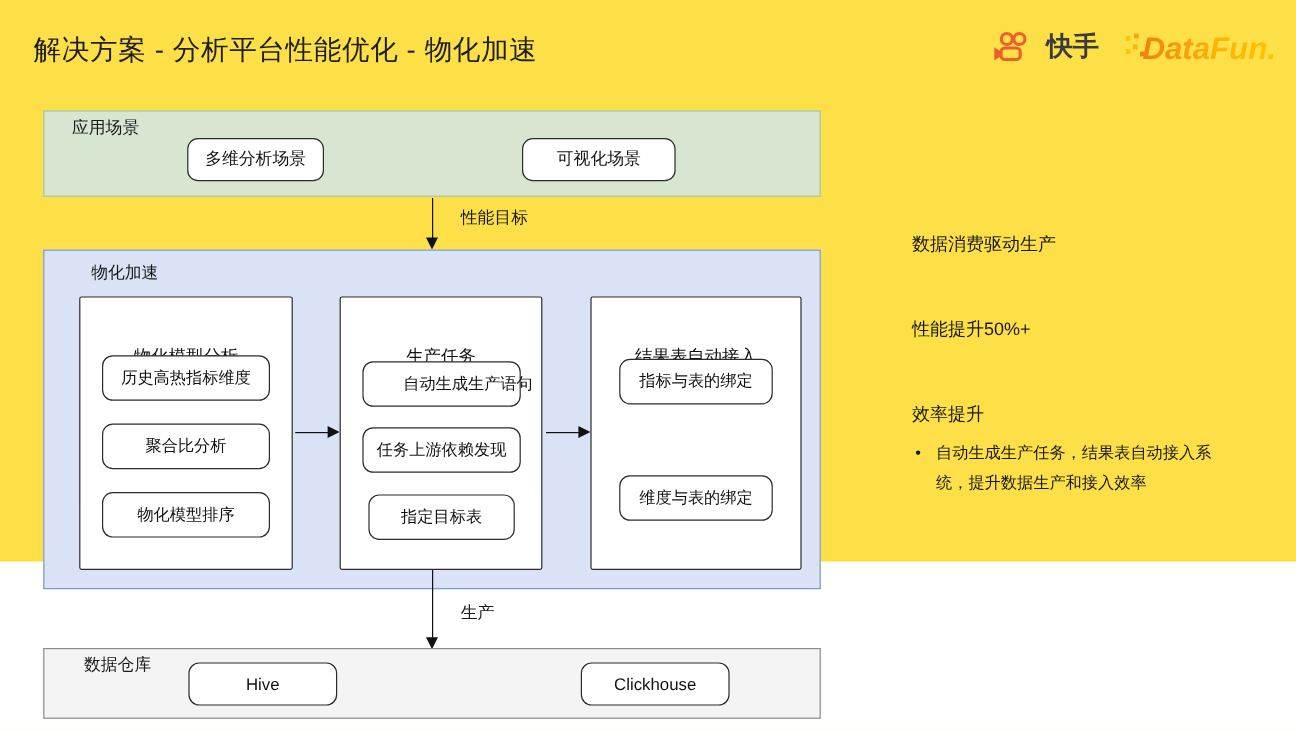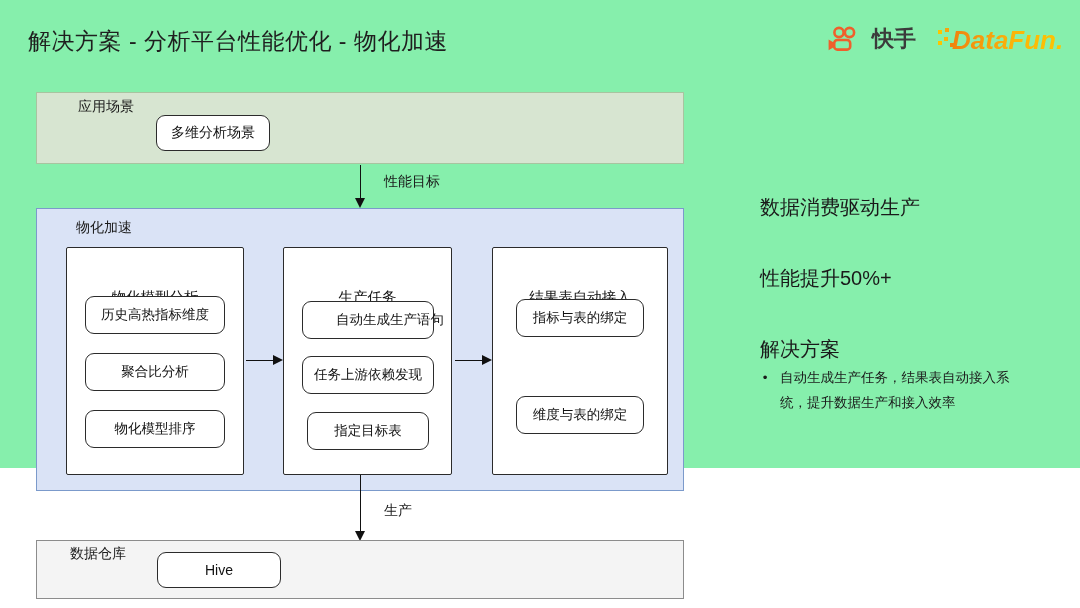--- a/index.html
+++ b/index.html
@@ -4,21 +4,21 @@
 <style>
   * { box-sizing: border-box; }
   html, body {
     margin: 0; padding: 0;
     width: 1080px; height: 608px;
     background: #ffffff;
     font-family: "Liberation Sans", "DejaVu Sans", sans-serif;
     color: #1a1a1a;
     overflow: hidden;
   }
-  #slide { position: relative; width: 1080px; height: 468px; background: #86efac; }
+  #slide { position: relative; width: 1080px; height: 468px; background: #fde047; }
 
   
   .slide-title {
     position: absolute; left: 28px; top: 26px;
     font-size: 23px; font-weight: 400; color: #1f1f1f;
     letter-spacing: 0.5px; white-space: nowrap;
   }
   .logos { position: absolute; right: 8px; top: 24px; display: flex; align-items: center; gap: 22px; }
 
   .logo-ks { display: flex; align-items: center; gap: 15px; }
@@ -86,21 +86,21 @@
     border-top: 5.5px solid transparent;
     border-bottom: 5.5px solid transparent;
     border-left: 10px solid #111;
   }
   .arrow-label {
     position: absolute; font-size: 14px; color: #1a1a1a; white-space: nowrap;
   }
 
   
   .rt { position: absolute; left: 760px; }
-  .rt-h { font-size: 20px; color: #1a1a1a; white-space: nowrap; }
+  .rt-h { font-size: 15px; color: #1a1a1a; white-space: nowrap; }
   .rt-bullet {
     position: absolute; left: 760px; width: 270px;
     font-size: 13.5px; color: #1a1a1a; line-height: 1.85;
     display: flex; gap: 10px; align-items: flex-start;
   }
   .rt-dot { flex: 0 0 auto; width: 10px; text-align: center; }
   .rt-btext { flex: 1 1 auto; }
 </style>
 </head>
 <body>
@@ -137,23 +137,24 @@
         <rect x="0" y="17" width="4" height="4" fill="#fdc500"></rect>
         <rect x="7" y="4" width="4" height="4" fill="#f8a40c"></rect>
         <rect x="12" y="19" width="4" height="4" fill="#f0830f"></rect>
         <text x="14" y="25" font-family="'Liberation Sans',sans-serif" font-size="26" font-weight="700" font-style="italic" fill="url(#dfg)">DataFun.</text>
       </svg>
     </div>
 
   </div>
 
   <div class="band band-green"></div>
-  <div class="band-label" style="left:78px; top:98px;">应用场景</div>
+  <div class="band-label" style="left:60px; top:98px;">应用场景</div>
 
   <div class="pill" style="left:156px; top:115px; width:114px; height:36px;">多维分析场景</div>
+  <div class="pill" style="left:435px; top:115px; width:128px; height:36px;">可视化场景</div>
 
   <div class="arrow-v" style="left:360px; top:165px; height:34px;"></div>
   <div class="arrow-label" style="left:384px; top:173px;">性能目标</div>
 
   <div class="band band-blue"></div>
   <div class="band-label" style="left:76px; top:219px;">物化加速</div>
 
   <div class="col" style="left:66px; top:247px; width:178px; height:228px;">
     <div class="col-title">物化模型分析</div>
   </div>
@@ -178,25 +179,26 @@
   <div class="pill small" style="left:516px; top:299px; width:128px; height:38px;">指标与表的绑定</div>
   <div class="pill small" style="left:516px; top:396px; width:128px; height:38px;">维度与表的绑定</div>
 
   <div class="arrow-v" style="left:360px; top:475px; height:57px;"></div>
   <div class="arrow-label" style="left:384px; top:502px;">生产</div>
 
   <div class="band band-gray"></div>
   <div class="band-label" style="left:70px; top:545px;">数据仓库</div>
 
   <div class="pill" style="left:157px; top:552px; width:124px; height:36px;">Hive</div>
+  <div class="pill" style="left:484px; top:552px; width:124px; height:36px;">Clickhouse</div>
 
   <div class="rt rt-h" style="top:194px;">数据消费驱动生产</div>
 
   <div class="rt rt-h" style="top:265px;">性能提升50%+</div>
 
-  <div class="rt rt-h" style="top:336px;">解决方案</div>
+  <div class="rt rt-h" style="top:336px;">效率提升</div>
 
   <div class="rt-bullet" style="top:366px;">
     <span class="rt-dot">•</span>
     <span class="rt-btext">自动生成生产任务，结果表自动接入系统，提升数据生产和接入效率</span>
   </div>
 
 </div>
 
 </body></html>

